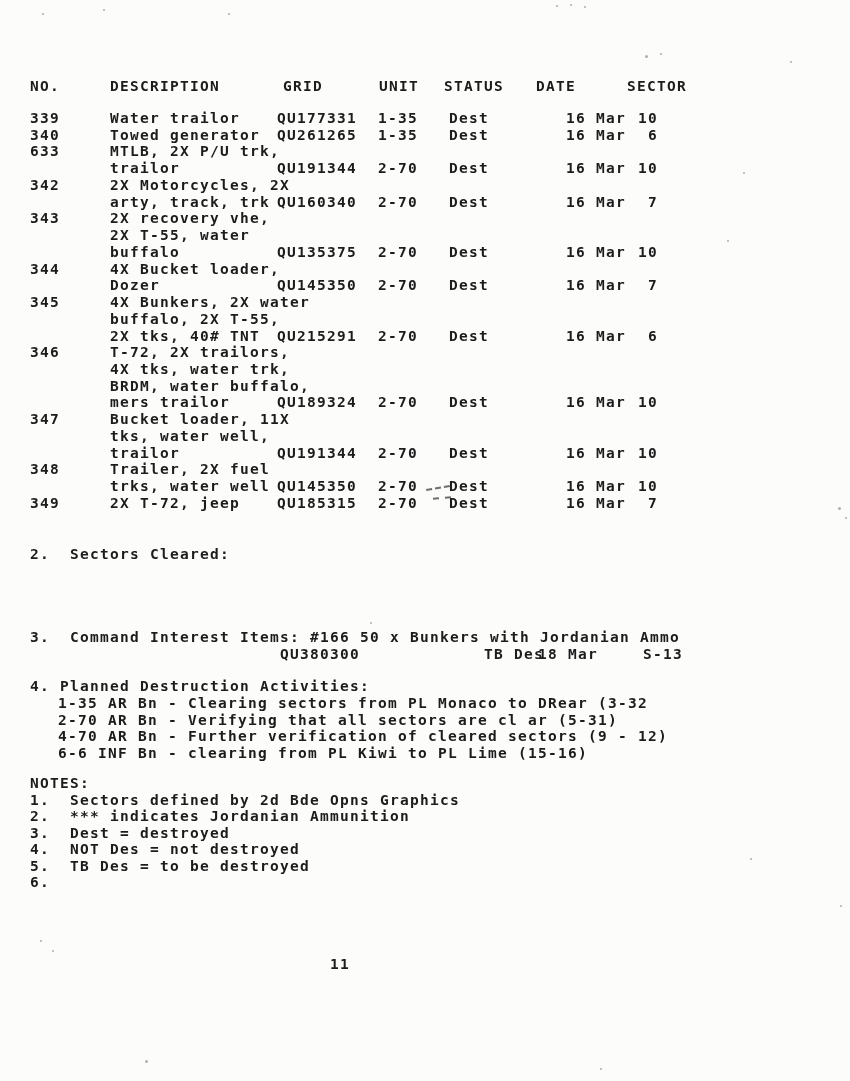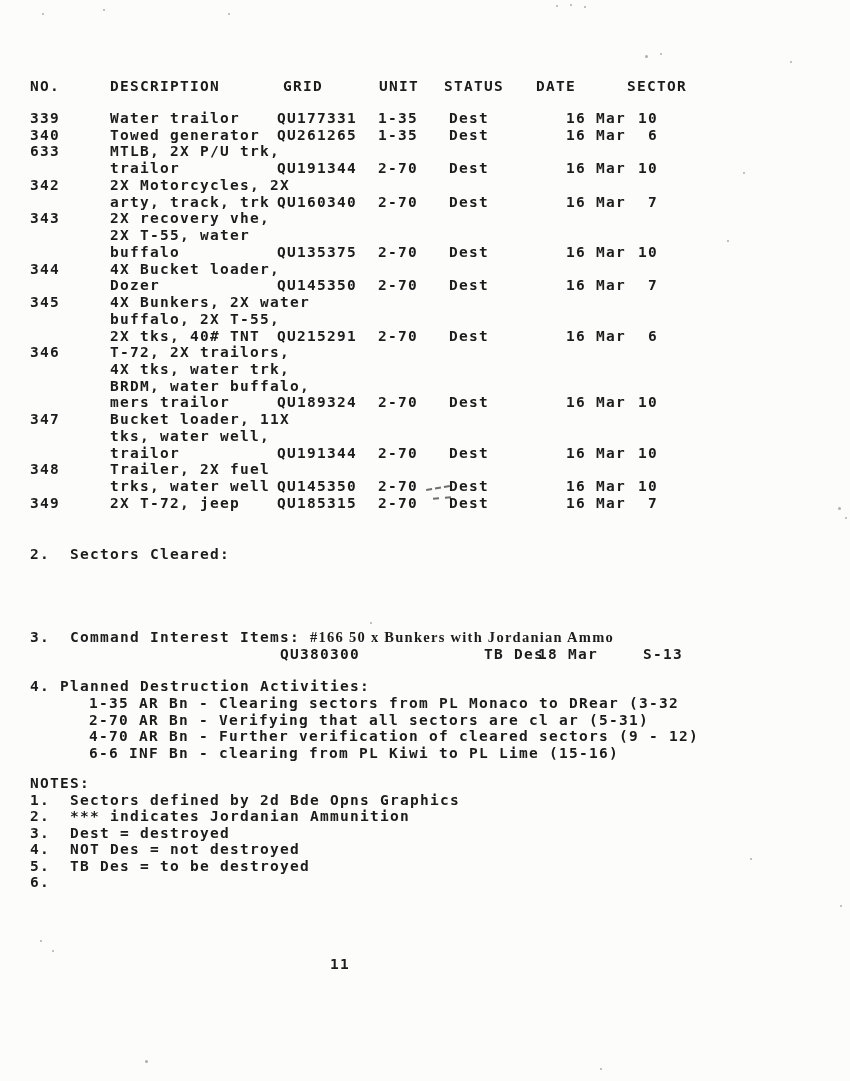--- a/index.html
+++ b/index.html
@@ -19,21 +19,21 @@
   .t-line{position:relative;height:16.74px;}
   .t-line span{position:absolute;white-space:pre;top:0;}
   .c-no{left:0;}
   .c-desc{left:80px;}
   .c-grid{left:247px;}
   .c-unit{left:348px;}
   .c-status{left:419px;}
   .c-date{left:508px;margin-left:28px;}
   .c-sector{left:568px;width:60px;text-align:right;}
   .pline{white-space:pre;height:16.9px;line-height:16.9px;}
-  .p4line{white-space:pre;height:16.7px;line-height:16.7px;margin-left:31px;}
+  .p4line{white-space:pre;height:16.7px;line-height:16.7px;}
   .note-line{position:relative;height:16.4px;}
   .note-line span{position:absolute;top:0;white-space:pre;}
   .n-num{left:0;}
   .n-txt{left:40px;}
   .speck{position:absolute;width:3px;height:3px;background:#6f6f6d;border-radius:50%;opacity:.55;}
   .speck.sm{width:2px;height:2px;}
   .squiggle{position:absolute;border-top:2px dashed #4b4b49;opacity:.8;}
 </style>
 </head>
 <body>
@@ -187,21 +187,21 @@
         <span class="c-unit">2-70</span>
         <span class="c-status">Dest</span>
         <span class="c-date">16 Mar</span>
         <span class="c-sector">7</span>
       </div>
     </div>
 
   <div class="abs" style="left:30px;top:546px;">2.  Sectors Cleared:</div>
 
   <div class="abs" style="left:30px;top:629px;">3.  Command Interest Items:</div>
-  <div class="abs" style="left:310px;top:629px;font-family:Liberation Serif, serif;">#166 50 x Bunkers with Jordanian Ammo</div>
+  <div class="abs" style="left:310px;top:629px;">#166 50 x Bunkers with Jordanian Ammo</div>
   <div class="abs" style="left:280px;top:646px;">QU380300</div>
   <div class="abs" style="left:484px;top:646px;">TB Des</div>
   <div class="abs" style="left:538px;top:646px;">18 Mar</div>
   <div class="abs" style="left:643px;top:646px;">S-13</div>
 
   <div class="abs" style="left:30px;top:678px;">4. Planned Destruction Activities:</div>
   <div class="abs" style="left:58px;top:695px;white-space:normal;" id="planned-destruction-lines">
       <div class="p4line">1-35 AR Bn - Clearing sectors from PL Monaco to DRear (3-32</div>
       <div class="p4line">2-70 AR Bn - Verifying that all sectors are cl ar (5-31)</div>
       <div class="p4line">4-70 AR Bn - Further verification of cleared sectors (9 - 12)</div>

